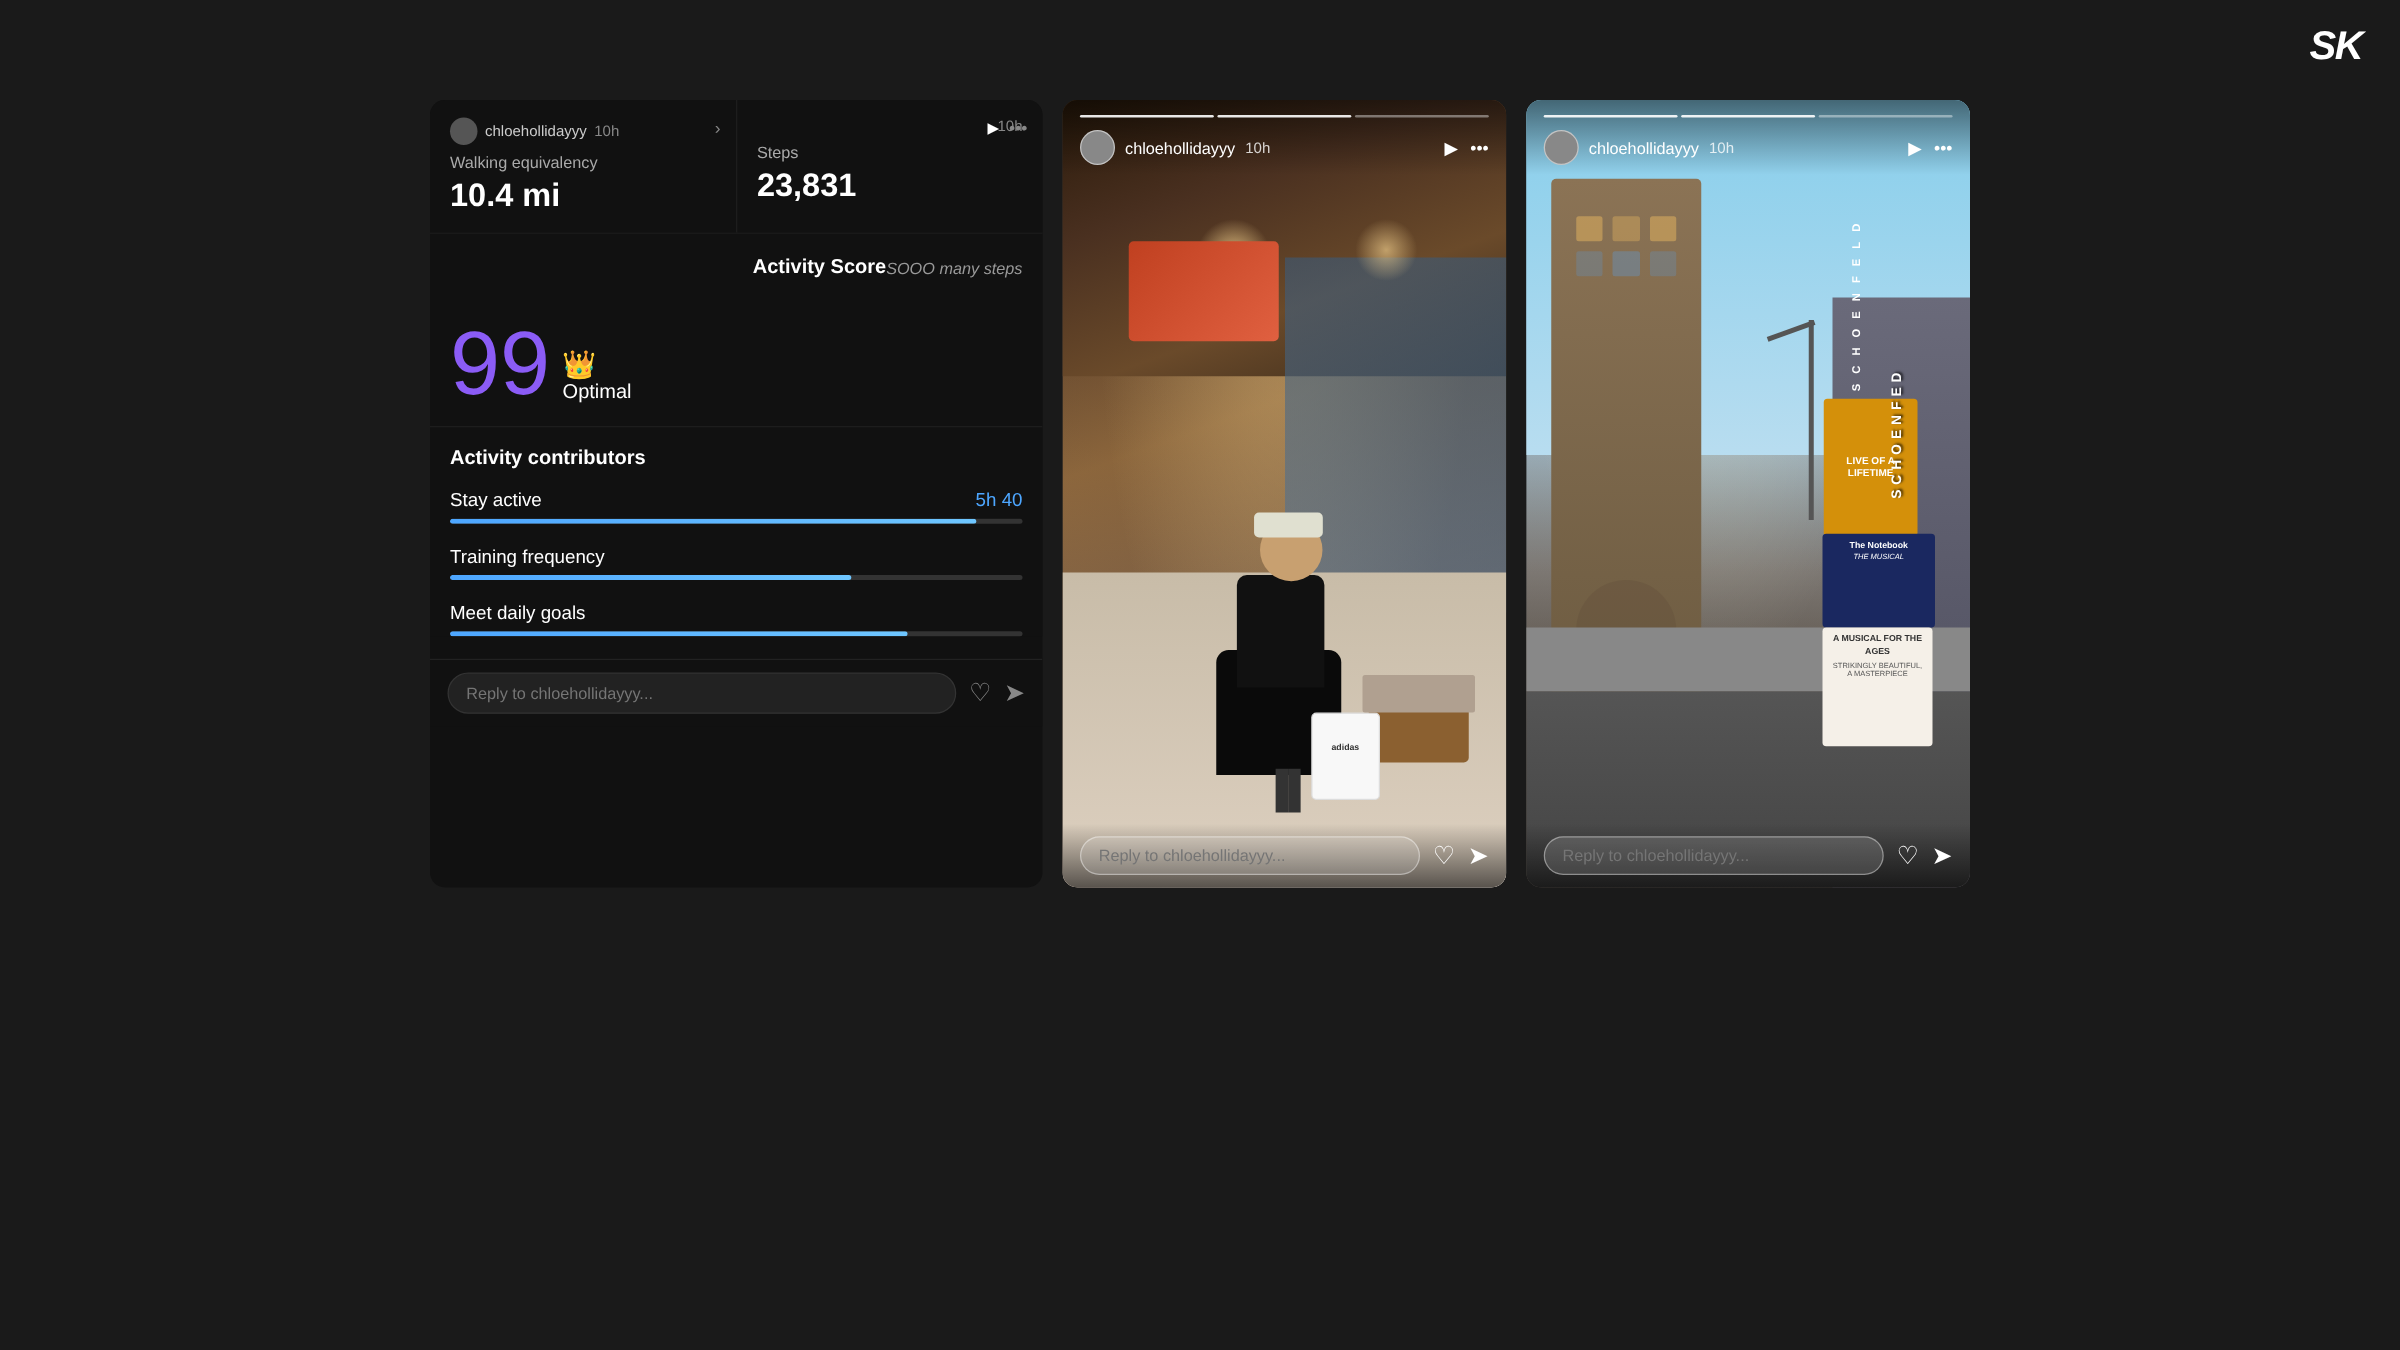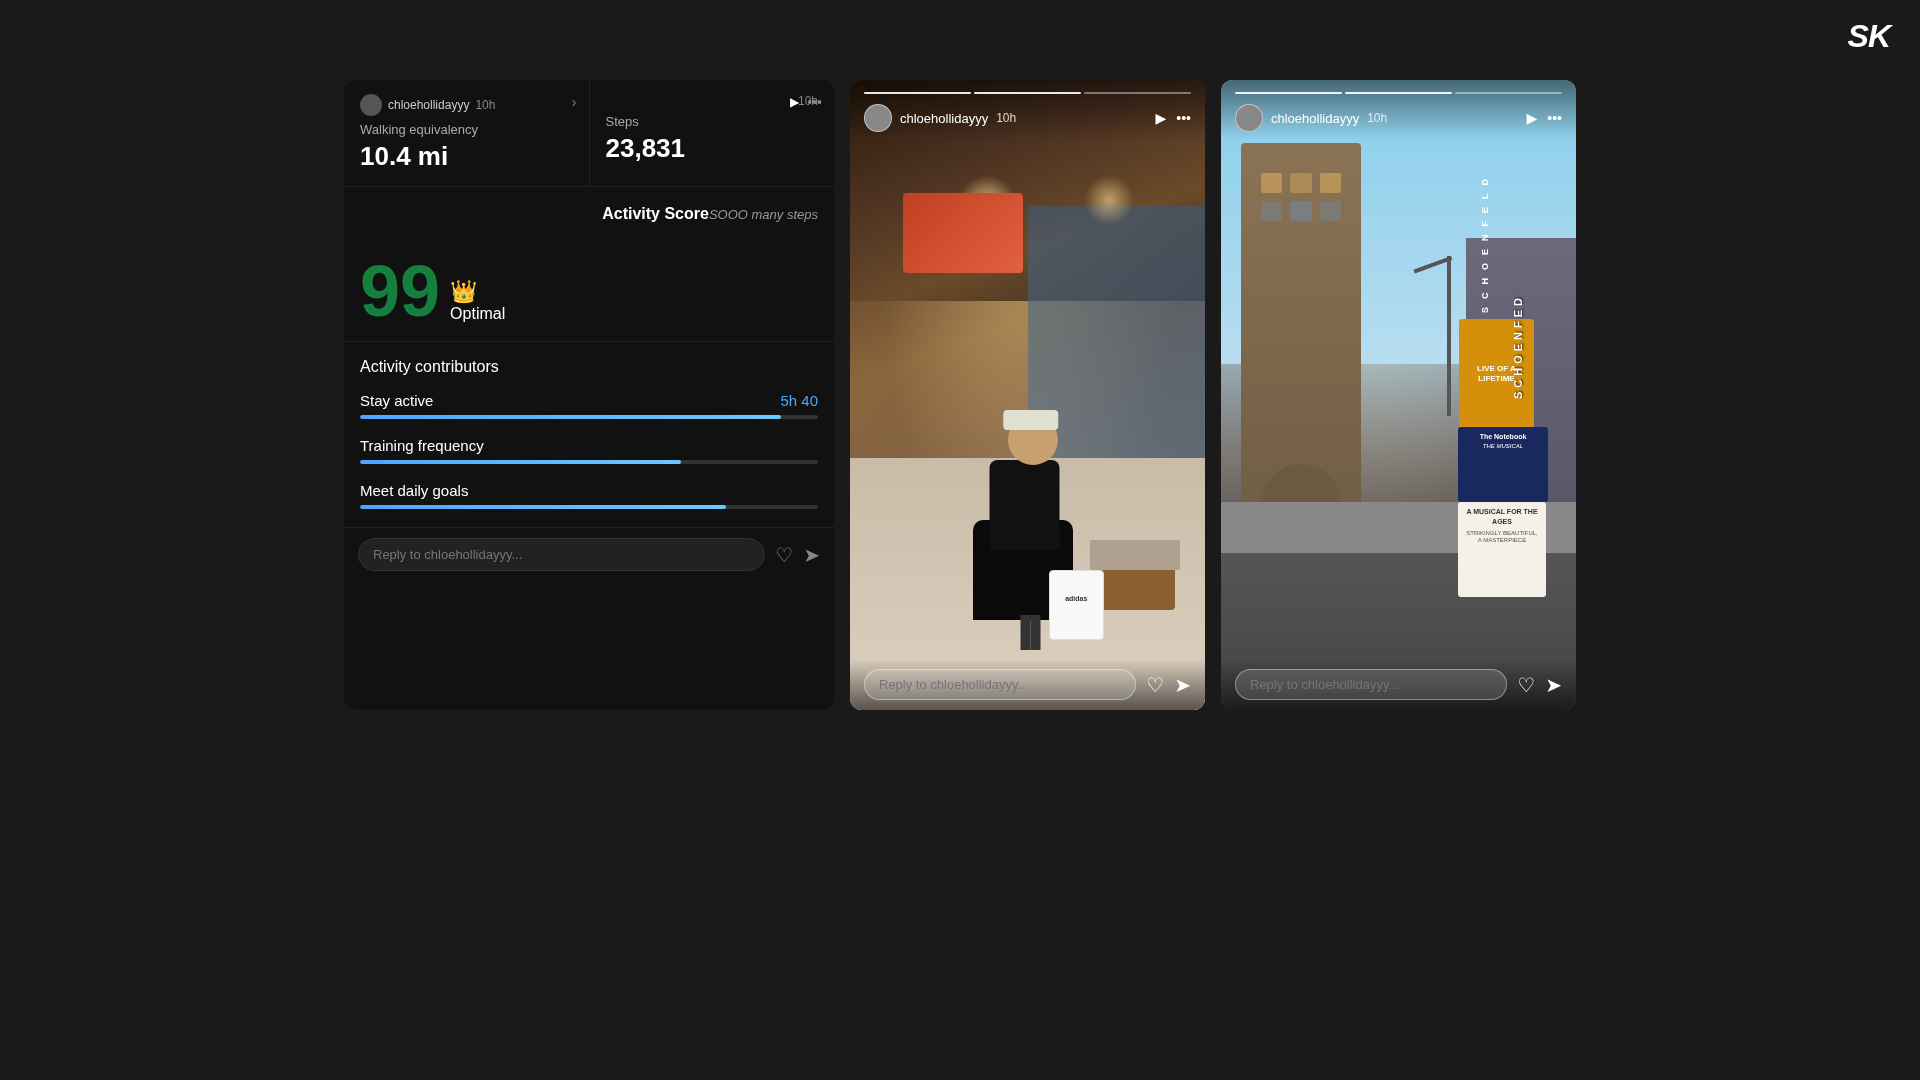--- a/index.html
+++ b/index.html
@@ -116,22 +116,22 @@
       color: #999;
       font-style: italic;
     }
     .score-display {
       display: flex;
       align-items: flex-end;
       gap: 10px;
     }
     .score-number {
       font-size: 72px;
-      font-weight: 700;
-      color: #15803d;
+      font-weight: 400;
+      color: #8b5cf6;
       line-height: 1;
     }
     .score-badge {
       display: flex;
       flex-direction: column;
       align-items: flex-start;
       padding-bottom: 4px;
     }
     .crown-icon {
       font-size: 22px;
@@ -143,21 +143,21 @@
       font-weight: 500;
     }
 
     
     .contributors-section {
       padding: 16px 16px 0 16px;
       background: #111;
     }
     .contributors-title {
       font-size: 16px;
-      font-weight: 400;
+      font-weight: 700;
       color: #fff;
       margin-bottom: 16px;
     }
     .contributor-item {
       margin-bottom: 18px;
     }
     .contributor-header {
       display: flex;
       justify-content: space-between;
       align-items: center;

